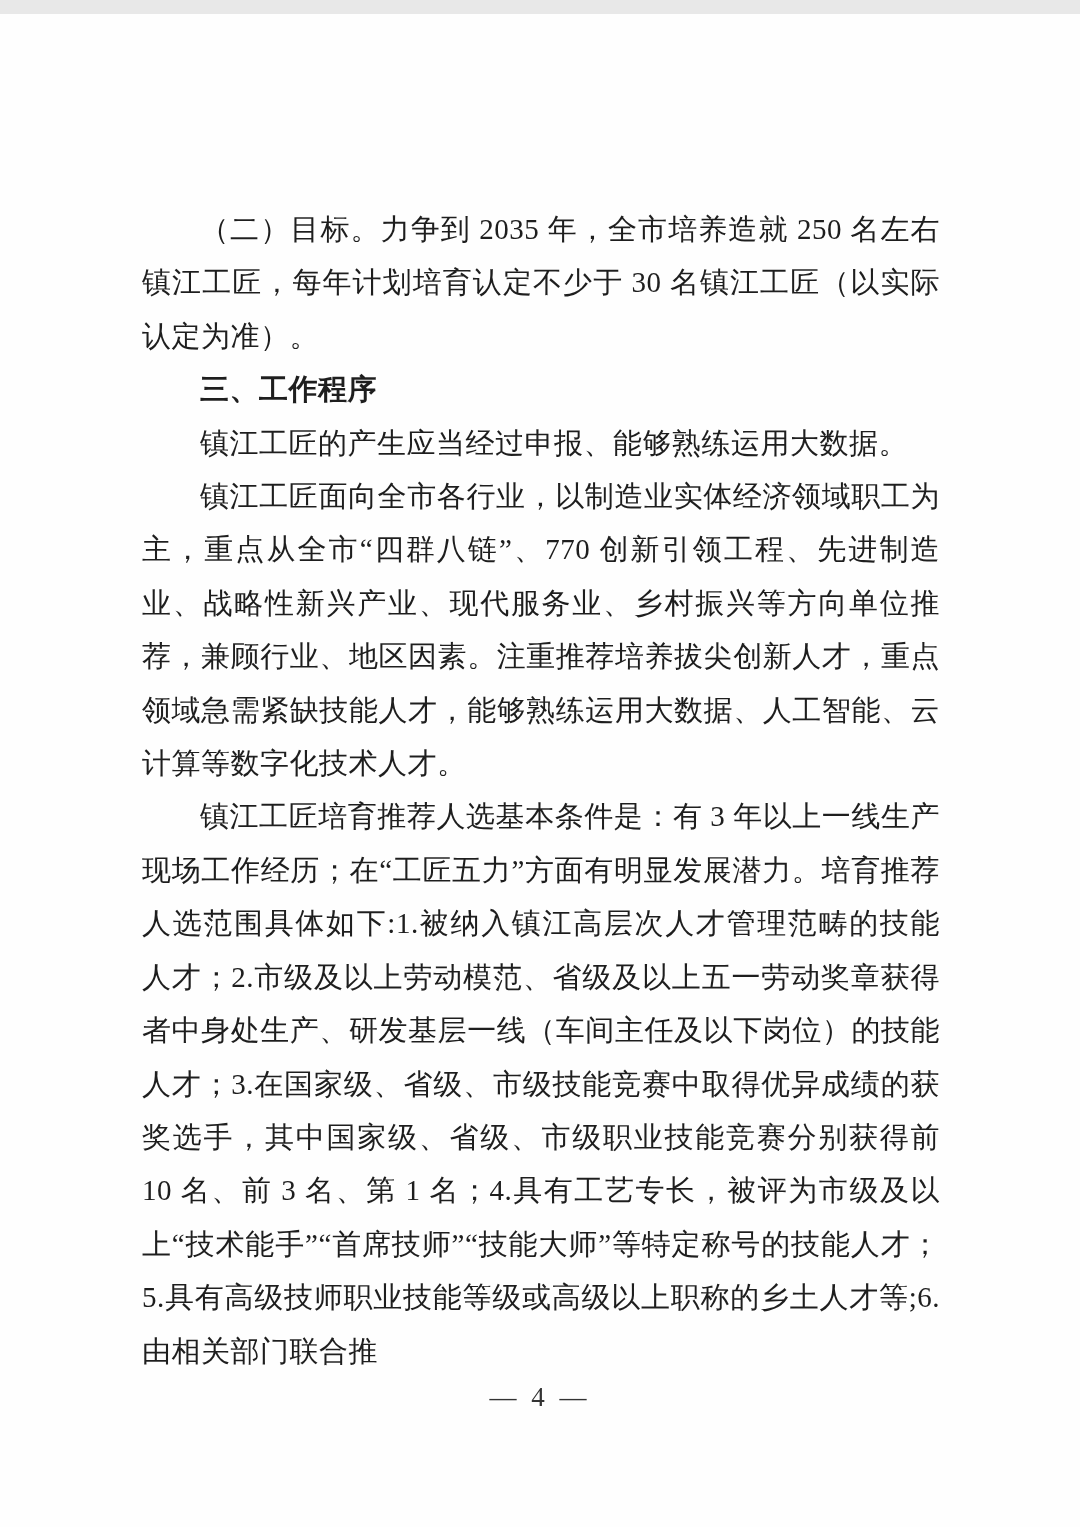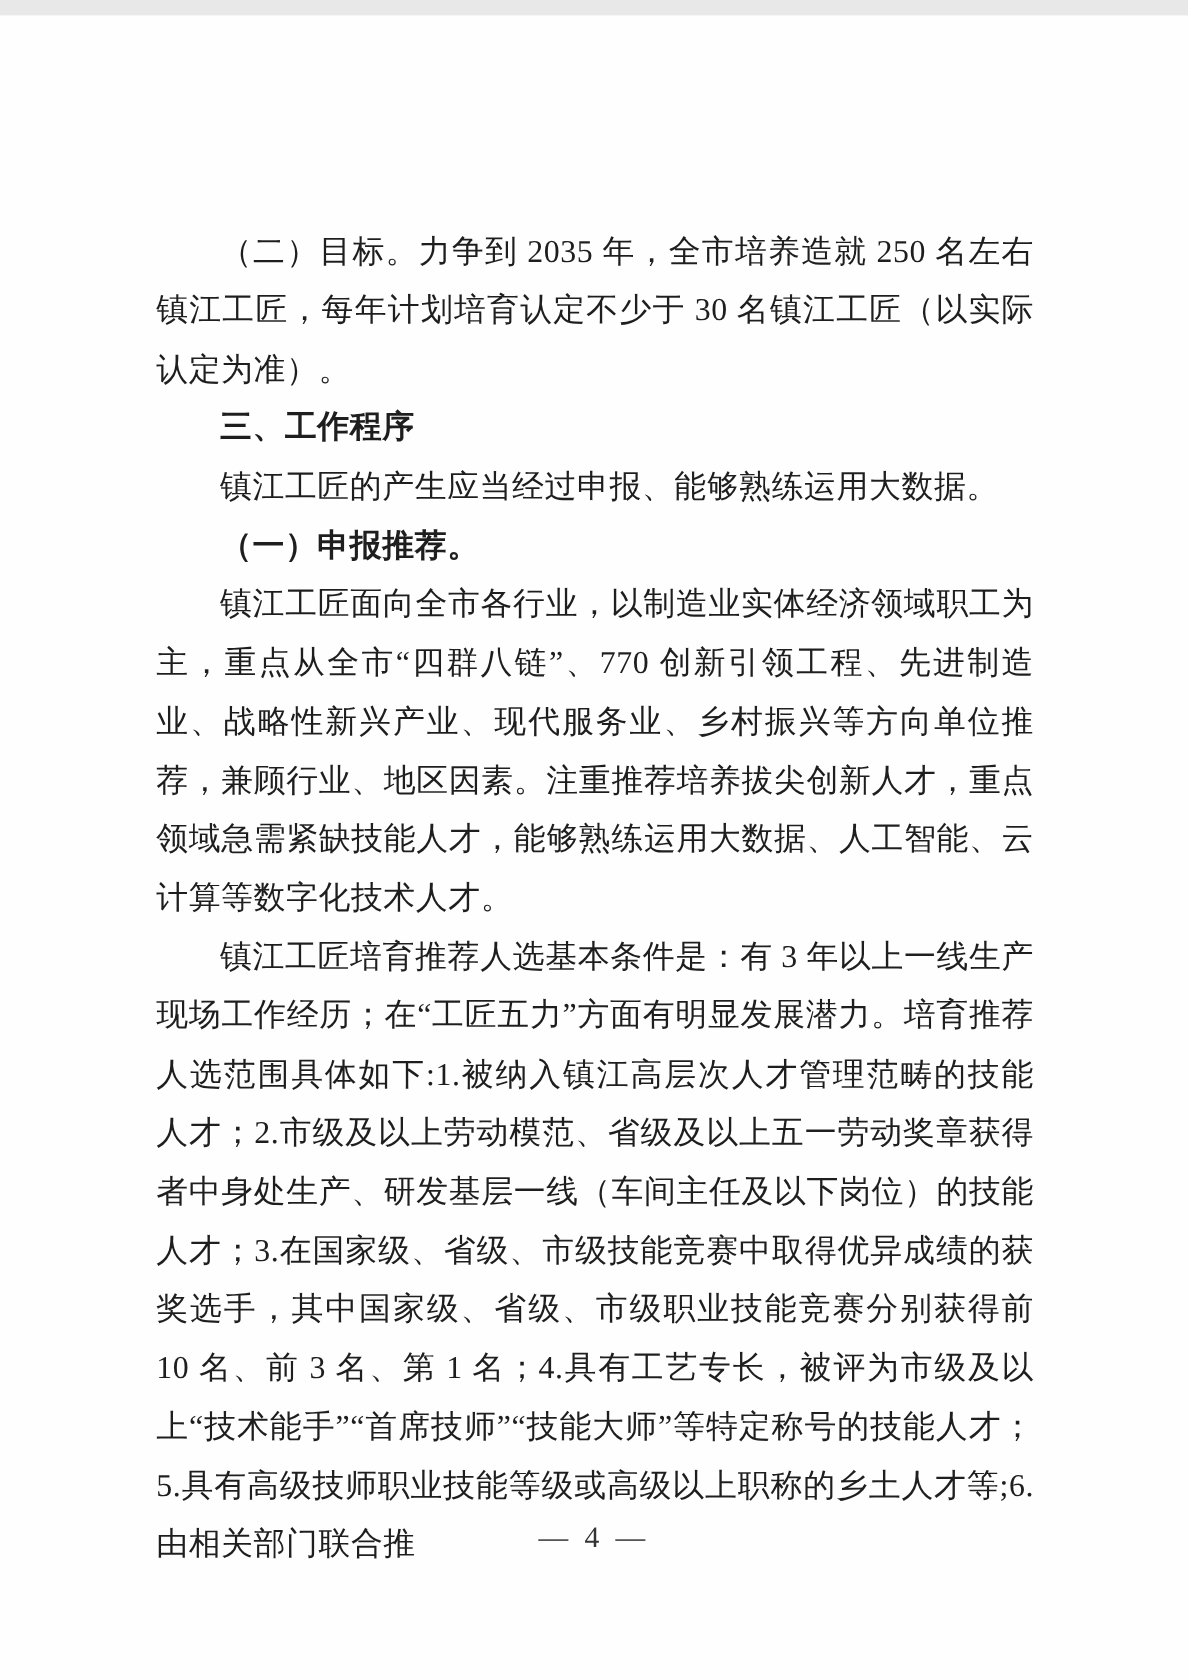--- a/index.html
+++ b/index.html
@@ -26,21 +26,21 @@
     line-height: 53.4px;
     text-align: justify;
     letter-spacing: 0.5px;
   }
   .content p {
     margin: 0;
     padding: 0;
     text-indent: 2em;
   }
   .content p.h1 {
-    font-family: Liberation Mono, monospace;
+    font-family: Liberation Sans, sans-serif;
     font-weight: 700;
   }
   .content p.h2 {
     font-weight: 700;
   }
   .footer {
     position: absolute;
     left: 0;
     right: 0;
     top: 1368px;
@@ -51,18 +51,17 @@
   }
 </style>
 </head>
 <body>
 
 <div class="page">
   <div class="content">
     <p>（二）目标。力争到 2035 年，全市培养造就 250 名左右镇江工匠，每年计划培育认定不少于 30 名镇江工匠（以实际认定为准）。</p>
     <p class="h1">三、工作程序</p>
     <p>镇江工匠的产生应当经过申报、能够熟练运用大数据。</p>
-    <p class="h2">（一）申报推荐。</p>
     <p>镇江工匠面向全市各行业，以制造业实体经济领域职工为主，重点从全市“四群八链”、770 创新引领工程、先进制造业、战略性新兴产业、现代服务业、乡村振兴等方向单位推荐，兼顾行业、地区因素。注重推荐培养拔尖创新人才，重点领域急需紧缺技能人才，能够熟练运用大数据、人工智能、云计算等数字化技术人才。</p>
     <p>镇江工匠培育推荐人选基本条件是：有 3 年以上一线生产现场工作经历；在“工匠五力”方面有明显发展潜力。培育推荐人选范围具体如下:1.被纳入镇江高层次人才管理范畴的技能人才；2.市级及以上劳动模范、省级及以上五一劳动奖章获得者中身处生产、研发基层一线（车间主任及以下岗位）的技能人才；3.在国家级、省级、市级技能竞赛中取得优异成绩的获奖选手，其中国家级、省级、市级职业技能竞赛分别获得前 10 名、前 3 名、第 1 名；4.具有工艺专长，被评为市级及以上“技术能手”“首席技师”“技能大师”等特定称号的技能人才；5.具有高级技师职业技能等级或高级以上职称的乡土人才等;6.由相关部门联合推</p>
   </div>
   <div class="footer">— 4 —</div>
 </div>
 
 </body></html>

